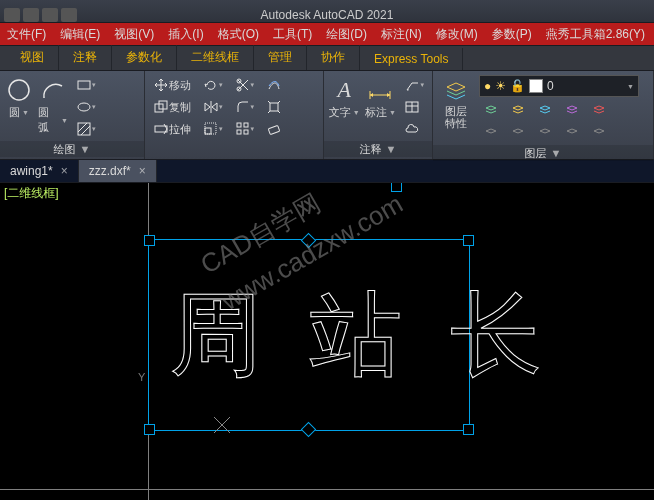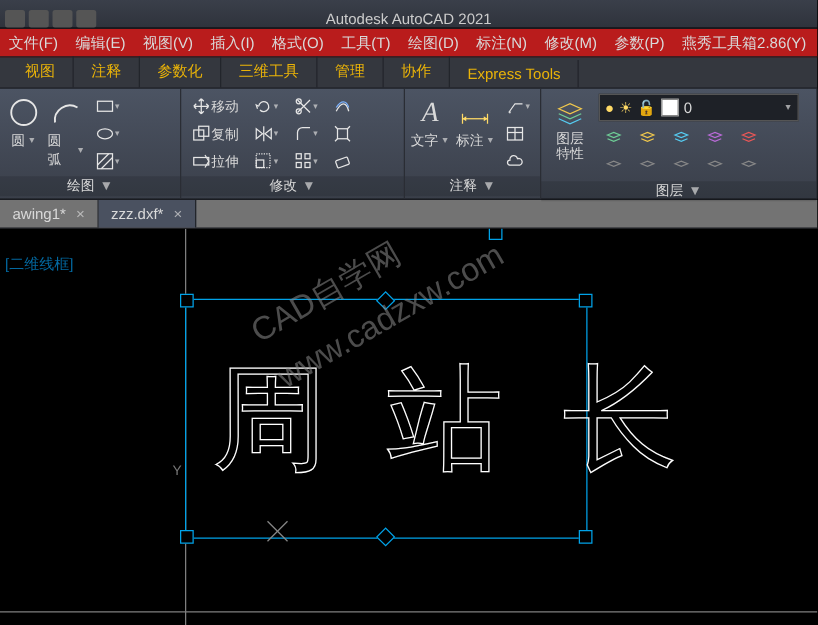--- a/index.html
+++ b/index.html
@@ -18,26 +18,26 @@
   .panel-title .arrow{margin-left:4px;opacity:.7}
   .big-btn{display:flex;flex-direction:column;align-items:center;width:38px;padding-top:4px;cursor:default}
   .big-btn .ico{width:26px;height:26px;display:flex;align-items:center;justify-content:center}
   .big-btn .lbl{font-size:11px;margin-top:2px;color:#d9d9d9;display:flex;align-items:center;gap:2px}
   .col{display:flex;flex-direction:column;gap:2px;padding-top:2px}
   .sm-btn{display:flex;align-items:center;gap:0;height:20px;padding:0 4px;cursor:default;color:#d9d9d9;font-size:11px}
   .sm-ico{width:16px;height:16px;display:flex;align-items:center;justify-content:center;flex:none}
   svg{overflow:visible}
   .layer-combo{display:flex;align-items:center;background:#1e2127;border:1px solid #555;height:20px;width:150px;padding:0 4px;gap:4px;color:#d9d9d9}
   .swatch{width:12px;height:12px;background:#fff;border:1px solid #888}
-  .doc-tabs{height:22px;background:#737373;display:flex;align-items:center;border-bottom:1px solid #1a1c22}
+  .doc-tabs{height:22px;background:#0f172a;display:flex;align-items:center;border-bottom:1px solid #1a1c22}
   .doc-tab{display:flex;align-items:center;padding:0 10px;height:22px;color:#d9d9d9;gap:8px;border-right:1px solid #22252b}
   .doc-tab.active{background:#4a5160}
   .doc-tab .close{opacity:.7;cursor:default}
   .canvas{position:relative;width:654px;height:322px;background:#000;overflow:hidden}
-  .vs-label{position:absolute;left:4px;top:20px;color:#0369a1;font-size:12px}
+  .vs-label{position:absolute;left:4px;top:2px;color:#bef264;font-size:12px}
   .cross-v{position:absolute;top:0;bottom:0;width:1px;background:#7f7f7f;left:148px}
   .cross-h{position:absolute;left:0;right:0;height:1px;background:#7f7f7f;top:306px}
   .sel-box{position:absolute;border:1px solid #00a2e8;left:148px;top:56px;width:320px;height:190px}
   .grip{position:absolute;width:9px;height:9px;border:1px solid #00a2e8;background:#000}
   .canvas-text{position:absolute;font-family:Liberation Serif, serif;font-size:92px;color:#fff;letter-spacing:48px;left:170px;top:90px;white-space:nowrap;-webkit-text-stroke:1px #fff;-webkit-text-fill-color:transparent;text-stroke:1px #fff}
   .ymark{position:absolute;left:138px;top:188px;color:#777;font-size:11px}
   .xmark{position:absolute;left:212px;top:232px;color:#777}
   .watermark{position:absolute;left:200px;top:10px;transform:rotate(-30deg);color:#8a8a8a;font-size:26px;font-family:Arial,sans-serif;opacity:.55;pointer-events:none;line-height:1.6}
   .tri{font-size:7px;opacity:.7}
 </style>
@@ -65,21 +65,21 @@
   <div class="menu-item">标注(N)</div>
   <div class="menu-item">修改(M)</div>
   <div class="menu-item">参数(P)</div>
   <div class="menu-item">燕秀工具箱2.86(Y)</div>
 </div>
 
 <div class="tab-strip">
   <div class="rtab">视图</div>
   <div class="rtab">注释</div>
   <div class="rtab">参数化</div>
-  <div class="rtab">三维工具</div>
+  <div class="rtab">二维线框</div>
   <div class="rtab">管理</div>
   <div class="rtab">协作</div>
   <div class="rtab">Express Tools</div>
 </div>
 
 <div class="ribbon">
 
   <div class="panel" style="width:136px">
     <div class="panel-body">
       <div class="big-btn" style="width:30px">
@@ -246,21 +246,20 @@
           </span>
         <span class="sm-btn">
             <span class="sm-ico">
               <svg width="14" height="14">
                 <rect x="2" y="5" width="10" height="6" rx="1" stroke="#e6e6e6" fill="none" transform="rotate(-20 7 8)"></rect>
               </svg>
             </span>
           </span>
       </div>
     </div>
-    <div class="panel-title"><span>修改</span><span class="arrow">▼</span></div>
   </div>
 
   <div class="panel" style="width:100px">
     <div class="panel-body">
       <div class="big-btn">
         <span class="ico" style="font-size:22px;font-style:italic;font-family:serif">A</span>
         <span class="lbl">
             <span>文字</span>
             <span class="tri">▼</span>
           </span>

